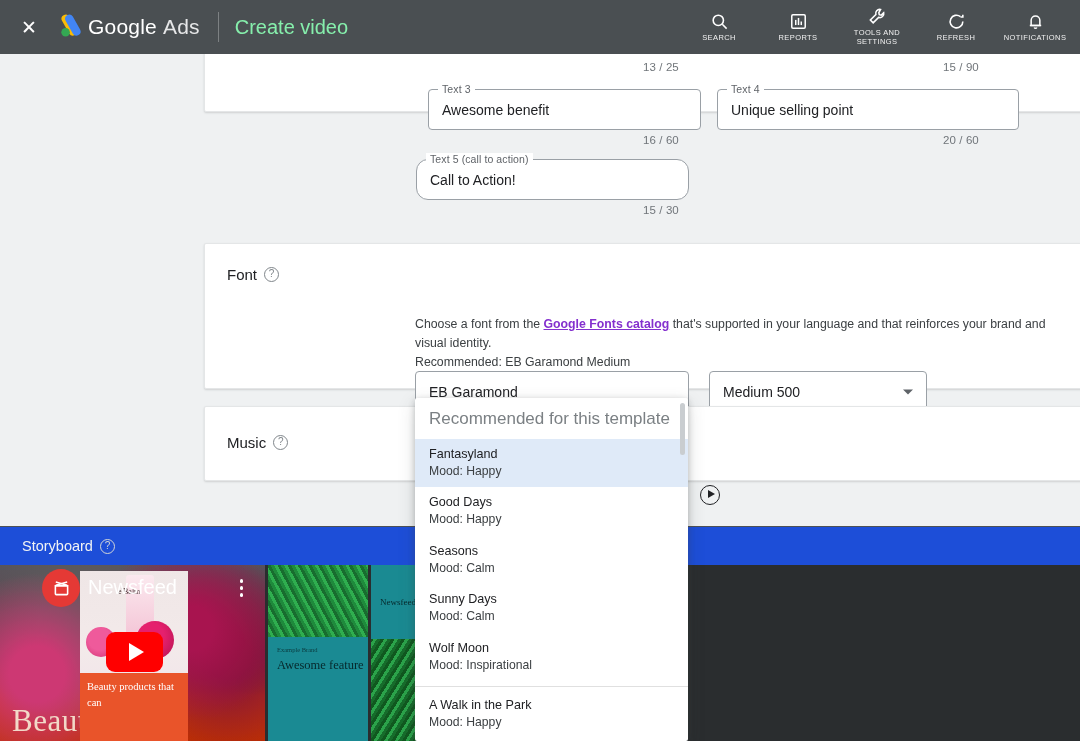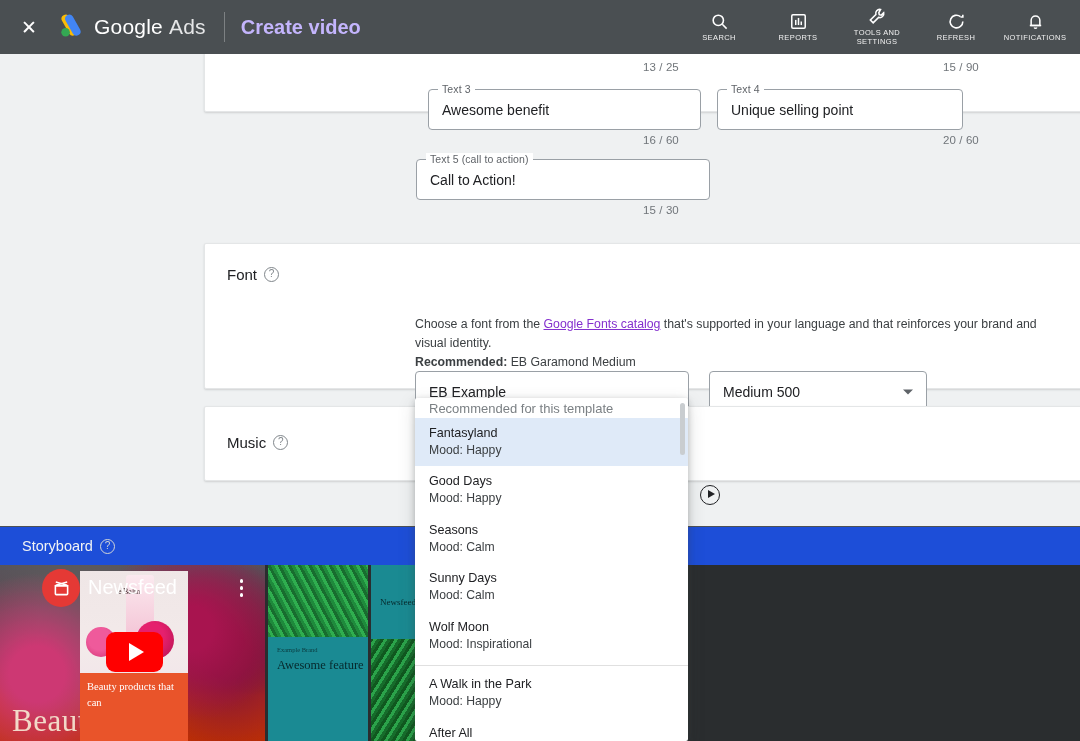--- a/index.html
+++ b/index.html
@@ -18,28 +18,28 @@
     display: flex; align-items: center;
     z-index: 60;
   }
   .close-btn {
     width: 38px; height: 38px; margin-left: 10px;
     display: flex; align-items: center; justify-content: center;
     color: #ffffff; font-size: 19px; line-height: 1; cursor: pointer;
   }
   .gads-logo { margin-left: 8px; width: 30px; height: 28px; position: relative; }
   .brand {
-    margin-left: 8px; color: #ffffff; font-size: 21px; letter-spacing: .2px;
+    margin-left: 2px; color: #ffffff; font-size: 21px; letter-spacing: .2px;
     display: flex; align-items: baseline; gap: 6px;
   }
   .brand .b-ads { color: #e6e7e8; font-weight: 400; }
   .divider-v {
     width: 1px; height: 30px; background: #7d8183; margin: 0 16px 0 18px;
   }
-  .page-title { color: #c4b5fd; font-size: 20px; font-weight: 700; }
+  .page-title { color: #86efac; font-size: 20px; font-weight: 400; }
   .topbar-spacer { flex: 1; }
   .tb-actions { display: flex; align-items: center; height: 54px; padding-right: 14px; gap: 17px; }
   .tb-item {
     width: 62px; min-width: 52px; height: 54px; display: flex; flex-direction: column;
     align-items: center; justify-content: center; gap: 3px; cursor: pointer;
     color: #ffffff; padding: 0 2px;
   }
   .tb-item .tb-label {
     font-size: 7.5px; letter-spacing: .4px; text-align: center; line-height: 1.15;
     color: #f1f1f1; text-transform: uppercase;
@@ -87,22 +87,22 @@
   .help-ico {
     width: 15px; height: 15px; border-radius: 50%; border: 1.3px solid #80868b;
     color: #80868b; font-size: 10px; line-height: 12.6px; text-align: center;
     display: inline-block; cursor: pointer; font-family: "Liberation Sans", sans-serif;
   }
 
   .font-desc {
     position: absolute; left: 415px; top: 261px; width: 640px;
     font-size: 12.3px; color: #3c4043; line-height: 1.55;
   }
-  .font-desc a { color: #8430ce; text-decoration: underline; }
-  .font-desc b { font-weight: 700; }
+  .font-desc a { color: #8430ce; text-decoration: underline; font-weight: bold; }
+  .font-desc b { font-weight: 400; }
 
   .select-box {
     position: absolute; height: 41px; border: 1px solid #9aa0a6; border-radius: 4px;
     background: #fff; display: flex; align-items: center; padding: 0 13px; cursor: pointer;
   }
   .select-box .sval { font-size: 14px; color: #202124; }
   .caret {
     position: absolute; right: 13px; top: 50%; transform: translateY(-50%);
     width: 0; height: 0; border-left: 5px solid transparent; border-right: 5px solid transparent;
     border-top: 5px solid #5f6368;
@@ -119,22 +119,22 @@
   }
 
   
   .dropdown {
     position: absolute; left: 415px; top: 398px; width: 273px; height: 343px;
     background: #ffffff; border-radius: 2px; overflow: hidden;
     box-shadow: 0 2px 6px rgba(60,64,67,.30), 0 6px 18px rgba(60,64,67,.18);
     z-index: 50;
   }
   .dd-head {
-    height: 20px; display: flex; align-items: center; padding: 0 14px;
-    font-size: 13px; color: #7b8084;
+    height: 41px; display: flex; align-items: center; padding: 0 14px;
+    font-size: 17px; color: #7b8084;
   }
   .dd-item { padding: 7px 14px 8px 14px; cursor: pointer; }
   .dd-item.sel { background: #dfeaf8; }
   .dd-title { font-size: 12.6px; color: #202124; line-height: 1.35; }
   .dd-mood { font-size: 12.2px; color: #3c4043; line-height: 1.35; }
   .dd-sep { height: 1px; background: #e0e0e0; margin: 5px 0 3px 0; }
   .dd-scrollbar {
     position: absolute; right: 3px; top: 5px; width: 5px; height: 52px;
     background: #c9cdd0; border-radius: 3px; cursor: pointer;
   }
@@ -349,47 +349,47 @@
     <div class="card card-1">
       <div class="counter" style="left:438px; top:216px;">13 / 25</div>
       <div class="counter" style="left:738px; top:216px;text-align:right;">15 / 90</div>
 
       <div class="field" style="left:211px; top:244px; width:273px;margin-left:12px;">
         <span class="legend">Text 3</span>
         <span class="value">Awesome benefit</span>
       </div>
       <div class="counter" style="left:438px; top:289px;">16 / 60</div>
 
-      <div class="field" style="left:512px; top:244px; width:246px;">
+      <div class="field" style="left:512px; top:244px; width:302px;">
         <span class="legend">Text 4</span>
         <span class="value">Unique selling point</span>
       </div>
       <div class="counter" style="left:738px; top:289px;">20 / 60</div>
 
-      <div class="field" style="left:211px; top:314px; width:294px;">
+      <div class="field" style="left:211px; top:314px; width:273px;border-radius:12px;">
         <span class="legend">Text 5 (call to action)</span>
         <span class="value">Call to Action!</span>
       </div>
       <div class="counter" style="left:438px; top:359px;">15 / 30</div>
     </div>
 
     <div class="card card-2">
       <div class="sec-label" style="left:22px; top:22px;">
         <span>Font</span>
         <span class="help-ico">?</span>
       </div>
     </div>
 
     <div class="font-desc">
       <span>Choose a font from the </span><a href="#">Google Fonts catalog</a><span> that's supported in your language and that reinforces your brand and visual identity.</span><br>
       <b>Recommended:</b><span> EB Garamond Medium</span>
     </div>
 
     <div class="select-box" style="left:415px; top:317px; width:274px;">
-      <span class="sval">EB Example</span>
+      <span class="sval">EB Garamond</span>
     </div>
     <div class="select-box" style="left:709px; top:317px; width:218px;">
       <span class="sval">Medium 500</span>
       <span class="caret"></span>
     </div>
 
     <div class="card card-3">
       <div class="sec-label" style="left:22px; top:27px;">
         <span>Music</span>
         <span class="help-ico">?</span>

